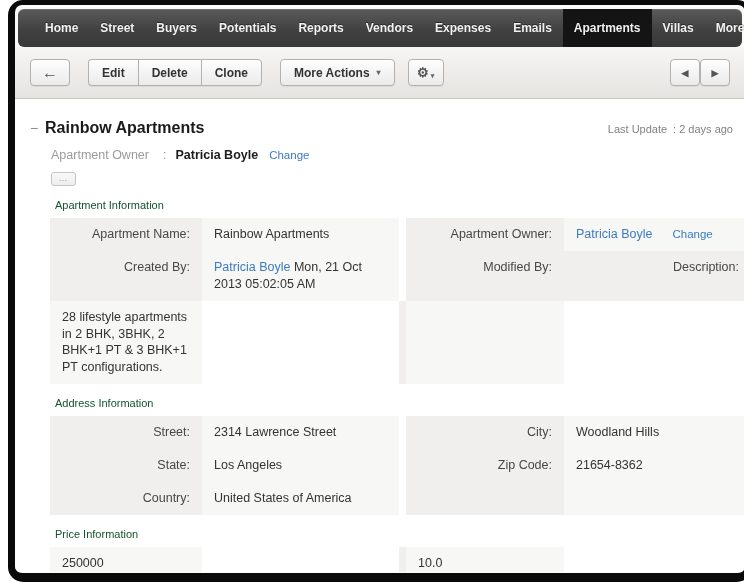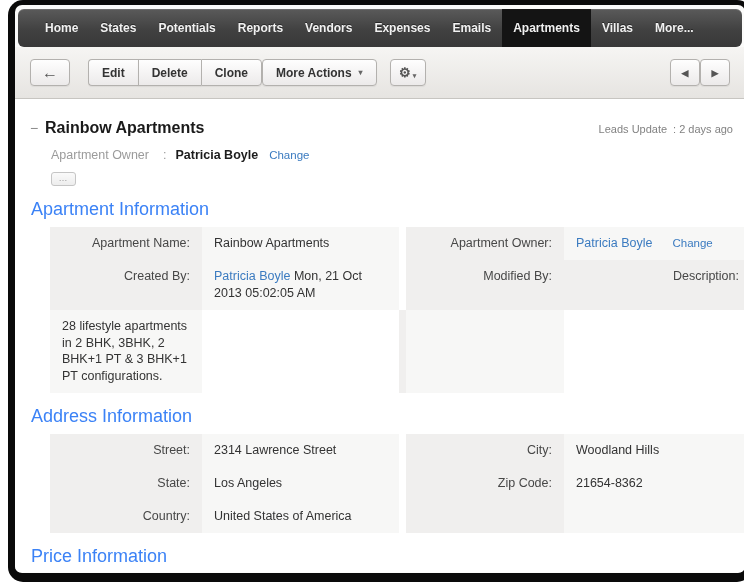--- a/index.html
+++ b/index.html
@@ -25,21 +25,21 @@
              padding:0 15px; }
   .btn { height:27px; background:linear-gradient(#fefefe,#eceaea);
          border:1px solid #b3b1ae; border-radius:4px; font-size:12px; font-weight:700;
          color:#333; padding:0 13px; display:inline-flex; align-items:center;
          cursor:pointer; box-shadow:0 1px 1px rgba(0,0,0,.06); white-space:nowrap; }
   .back-btn { width:40px; justify-content:center; font-size:16px; color:#555; margin-right:18px; }
   .btn-group { display:flex; }
   .btn-group .btn { border-radius:0; border-right-width:0; }
   .btn-group .btn:first-child { border-radius:4px 0 0 4px; }
   .btn-group .btn:last-child  { border-radius:0 4px 4px 0; border-right-width:1px; }
-  .more-actions { }
+  .more-actions { margin-left:18px; }
   .caret-sm { font-size:8px; color:#666; margin-left:7px; }
   .gear-btn { margin-left:13px; width:36px; justify-content:center; }
   .gear-btn .gear { font-size:13px; color:#555; }
   .gear-btn .caret-sm { margin-left:2px; margin-top:6px; font-size:7px; }
   .pager { margin-left:auto; display:flex; }
   .pager .btn { width:30px; justify-content:center; font-size:9px; color:#555; padding:0; }
 
   
   .content { background:#fff; height:calc(100% - 42px - 53px); overflow:hidden; position:relative; }
   .header-block { padding:20px 12px 0 15px; }
@@ -50,41 +50,42 @@
   .last-update .sep { margin:0 3px 0 6px; }
   .owner-row { margin:11px 0 0 21px; display:flex; align-items:baseline; font-size:12.5px; }
   .owner-label { color:#9b9b9b; width:112px; }
   .owner-sep { color:#9b9b9b; margin:0 9px 0 0; }
   .owner-name { color:#1c1c1c; font-weight:700; }
   .change-link { color:#3b7bc0; font-size:11.5px; margin-left:11px; cursor:pointer; text-decoration:none; }
   .more-chip { margin:10px 0 0 21px; width:25px; height:14px; border:1px solid #c5c5c5;
                border-radius:3px; background:linear-gradient(#fafafa,#ededed); color:#999;
                font-size:9px; line-height:11px; text-align:center; letter-spacing:1px; cursor:pointer; }
 
-  .section-title { color:#3b82f6; font-size:18px; margin:13px 0 7px 16px; font-weight:400; }
+  .section-title { color:#14532d; font-size:11px; margin:13px 0 7px 40px; font-weight:400; }
   .fgrid { margin-left:29px; display:grid; width:701px;
            grid-template-columns:152px 197px 7px 158px 187px; row-gap:0;
            font-size:12.5px; line-height:1.35; margin-bottom:4px;padding-left:6px; }
   .cell { padding:8px 12px; }
   .lbl { background:#f0efee; text-align:right; color:#474747; }
   .val { background:#f7f7f6; color:#333; }
   .gapcol { background:transparent; padding:0; }
   .cell-link { color:#3b7bc0; cursor:pointer; text-decoration:none; }
   .cell-action { color:#3b7bc0; cursor:pointer; text-decoration:none; font-size:11.5px; margin-left:20px; }
 </style>
 </head>
 <body>
 
 <div class="frame">
   <div class="window">
 
     <div class="navbar">
       <div id="nav-items" style="display:flex; align-items:stretch;">
           <div class="nav-item">Home</div>
-          <div class="nav-item">States</div>
+          <div class="nav-item">Street</div>
+          <div class="nav-item">Buyers</div>
           <div class="nav-item">Potentials</div>
           <div class="nav-item">Reports</div>
           <div class="nav-item">Vendors</div>
           <div class="nav-item">Expenses</div>
           <div class="nav-item">Emails</div>
           <div class="nav-item active">Apartments</div>
           <div class="nav-item">Villas</div>
           <div class="nav-item">More...</div>
         </div>
 
@@ -116,21 +117,21 @@
         </div>
       </div>
     </div>
 
     <div class="content">
       <div class="header-block">
         <div class="title-row">
           <span class="collapse">−</span>
           <span class="page-title">Rainbow Apartments</span>
           <span class="last-update">
-            <span>Leads Update</span><span class="sep">:</span><span>2 days ago</span>
+            <span>Last Update</span><span class="sep">:</span><span>2 days ago</span>
           </span>
         </div>
         <div class="owner-row">
           <span class="owner-label">Apartment Owner</span>
           <span class="owner-sep">:</span>
           <span class="owner-name">Patricia Boyle</span>
           <a class="change-link">Change</a>
         </div>
         <div class="more-chip">…</div>
       </div>

